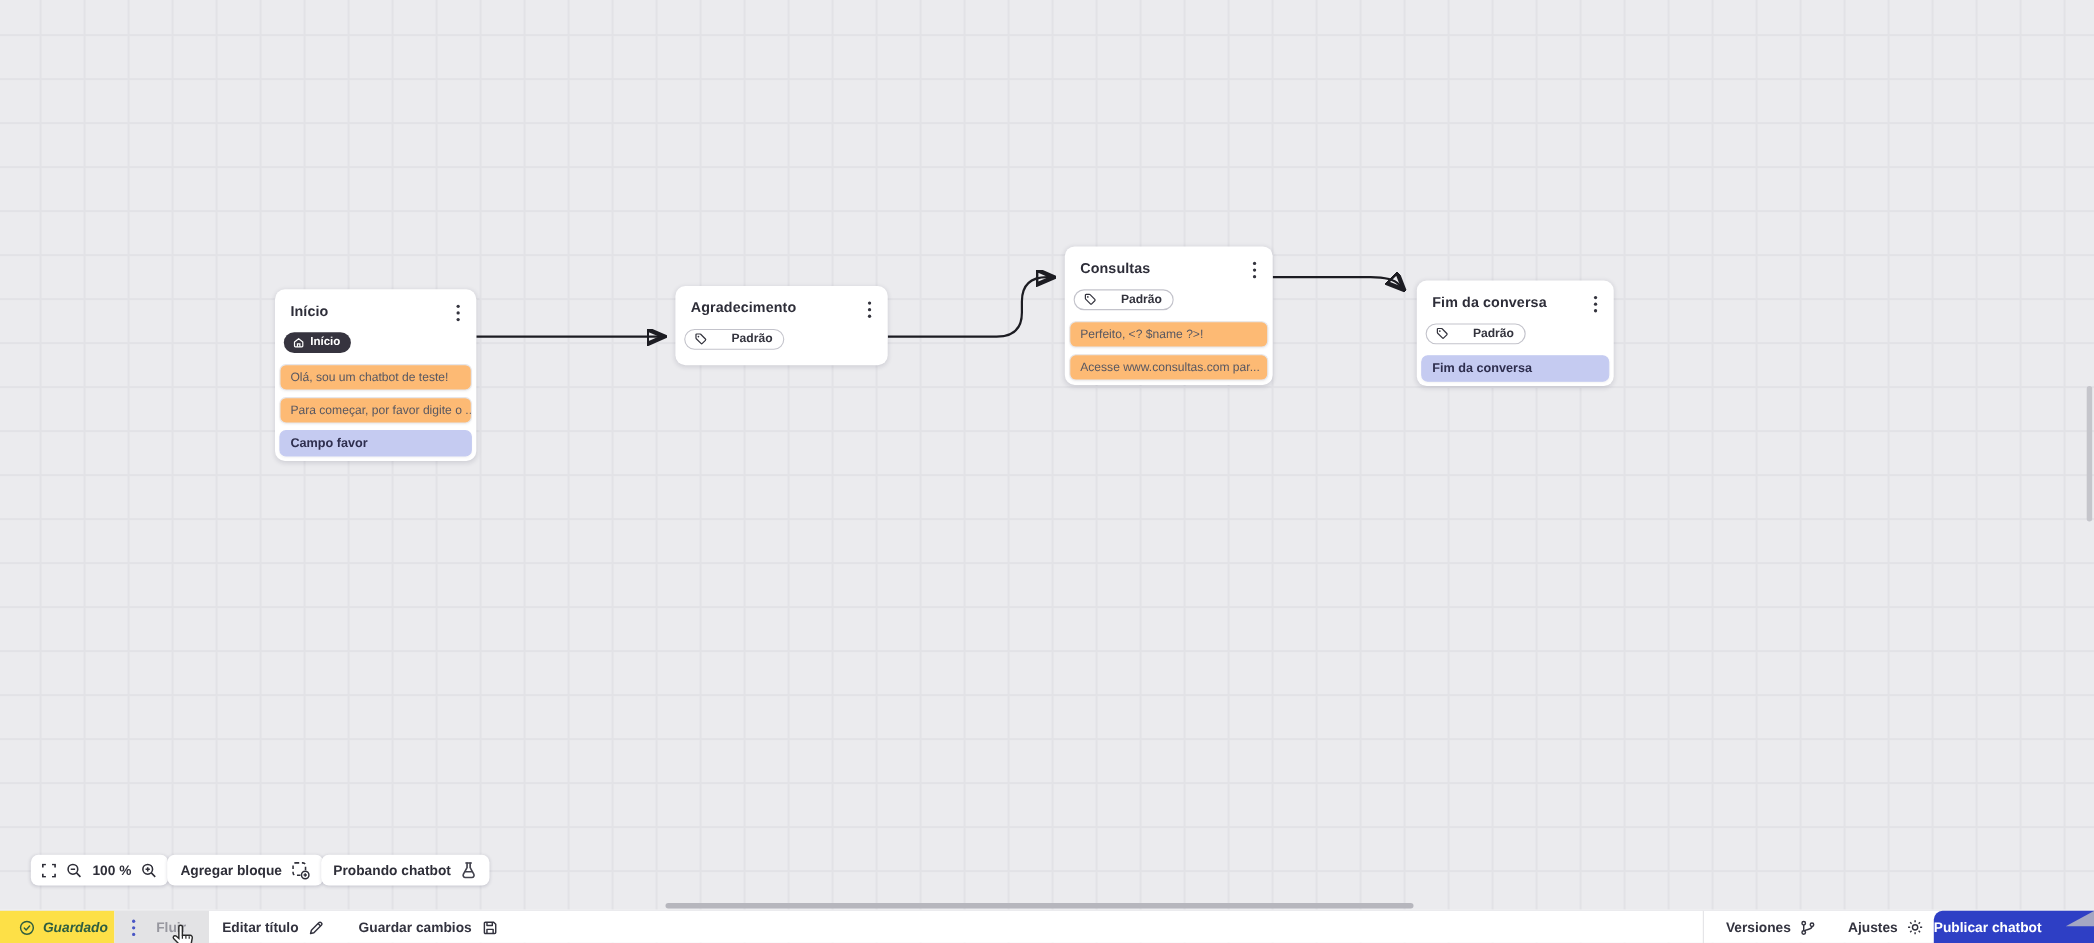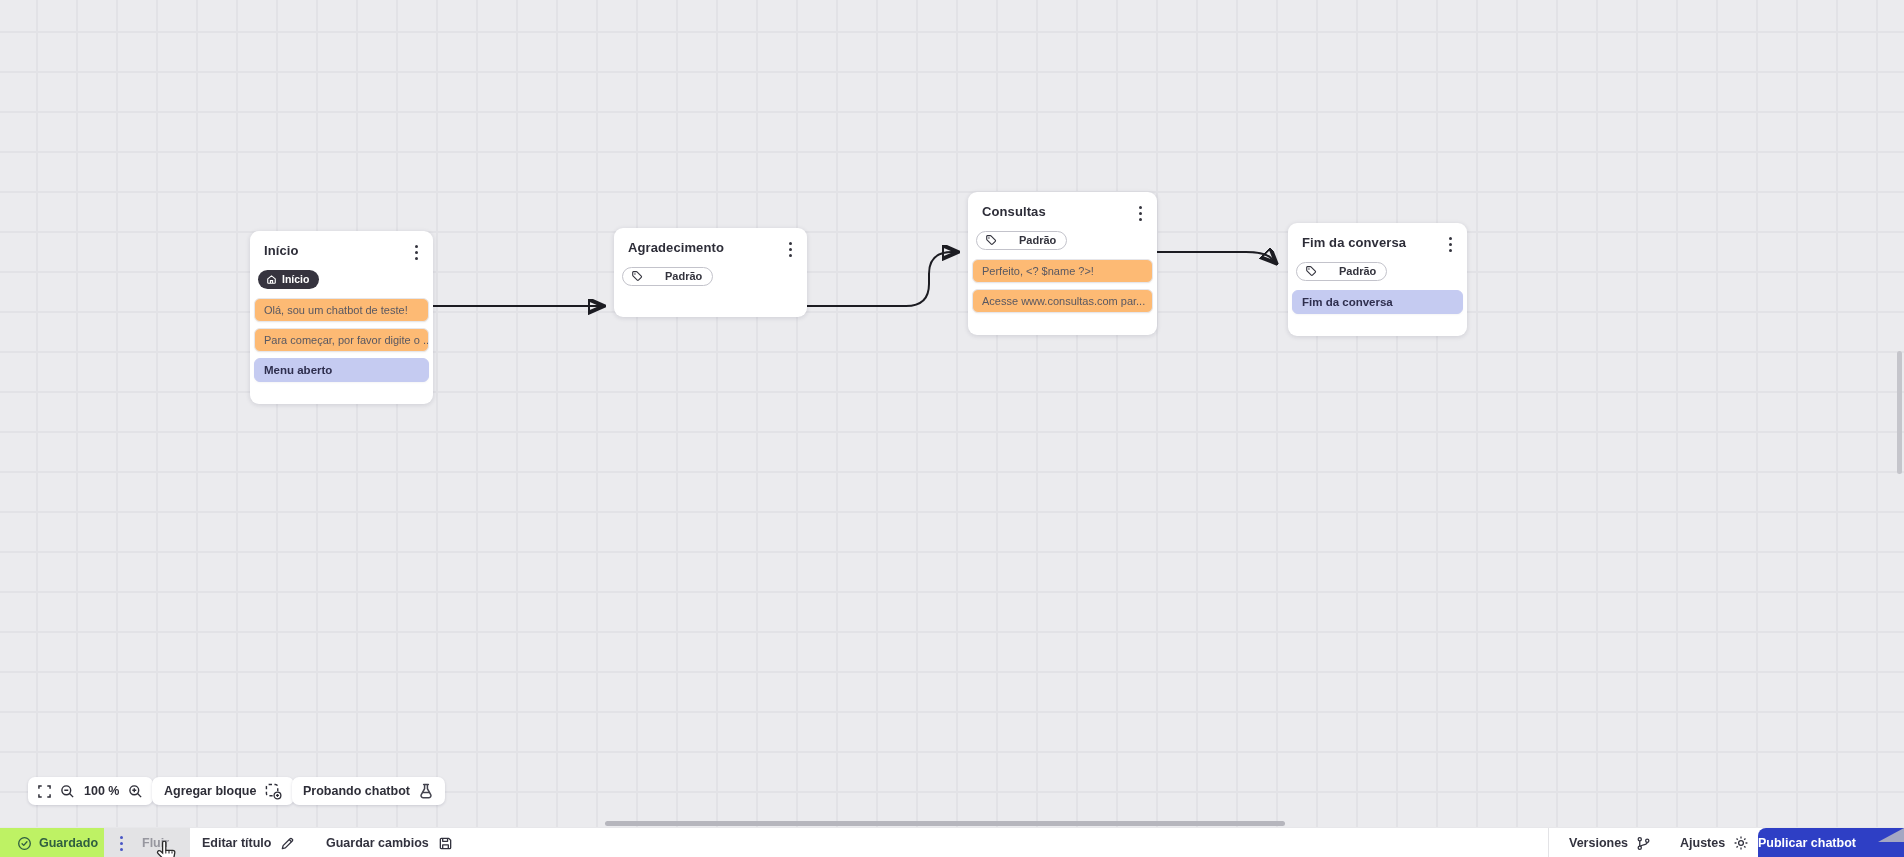--- a/index.html
+++ b/index.html
@@ -18,21 +18,22 @@
   }
 
   
   .wires { position:absolute; inset:0; pointer-events:none; }
   .wires path { fill:none; stroke:#1c1c22; stroke-width:2; }
 
   
   .node {
     position:absolute; background:#fff; border-radius:9px;
     box-shadow:0 1px 5px rgba(30,30,60,.14);
-    padding:12px 0 22px;
+    padding:12px 0 4px;
+    margin-top:32px;
   }
   .node-header { display:flex; justify-content:space-between; align-items:flex-start; padding:0 12px 0 14px; }
   .node-title { font-size:13px; font-weight:700; color:#2d2d38; letter-spacing:.1px; }
   .kebab { display:flex; flex-direction:column; gap:3px; padding:2px 3px; cursor:pointer; }
   .kebab i { width:3px; height:3px; border-radius:50%; background:#34343e; }
   .node-tags { padding:8px 8px 9px 8px; }
   .badge {
     display:inline-flex; align-items:center; gap:5px;
     background:#36343f; color:#fff; border-radius:12px;
     font-size:10.5px; font-weight:600; padding:3px 10px 4px 8px;
@@ -78,22 +79,22 @@
   .vscroll-thumb { position:absolute; left:1897px; top:351px; width:5px; height:123px;
     border-radius:3px; background:#c5c5cb; cursor:pointer; }
 
   
   .footer {
     position:absolute; left:0; bottom:0; width:1904px; height:30px;
     background:#fff; border-top:1px solid #e7e7ea;
     font-size:12.5px; font-weight:700; color:#32323e;
   }
   .footer > * { position:absolute; top:0; height:30px; display:flex; align-items:center; }
-  .chip-saved { left:0; width:104px; background:#bef264; color:#2f5e40;
-    gap:7px; padding-left:17px; }
+  .chip-saved { left:0; width:104px; background:#fde047; color:#2f5e40;
+    gap:7px; padding-left:17px;font-style:italic; }
   .tab-flow { left:104px; width:86px; background:#e3e3e5; gap:16px; padding-left:13px;
     color:#97979f; cursor:pointer; }
   .tab-flow .kebab i { background:#4956c5; width:3px; height:3px; }
   .btn-edit-title { left:196px; gap:9px; padding:0 6px; cursor:pointer; }
   .btn-save-changes { left:320px; gap:9px; padding:0 6px; cursor:pointer; }
   .footer-divider { left:1548px; width:1px; background:#e3e3e6; }
   .btn-versions { left:1563px; gap:8px; padding:0 6px; cursor:pointer; }
   .btn-settings { left:1674px; gap:8px; padding:0 6px; cursor:pointer; }
   .btn-publish {
     left:1758px; width:166px; background:#2e3fc5; color:#fff;
@@ -140,21 +141,21 @@
               <path d="M2.2 6.2 7 2.4l4.8 3.8v4.6a1 1 0 0 1-1 1H3.2a1 1 0 0 1-1-1z" fill="none" stroke="#fff" stroke-width="1.4" stroke-linejoin="round"></path>
               <path d="M5.6 11.6V8.4h2.8v3.2" fill="none" stroke="#fff" stroke-width="1.4"></path>
             </svg>
         </span>
         <span>Início</span>
       </span>
     </div>
     <div class="items">
       <div class="item">Olá, sou um chatbot de teste!</div>
       <div class="item">Para começar, por favor digite o ...</div>
-      <div class="item action">Menu aberto</div>
+      <div class="item action">Campo favor</div>
     </div>
   </div>
 
   <div class="node" id="node-agradecimento">
     <div class="node-header">
       <span class="node-title">Agradecimento</span>
       <span class="kebab">
           <i></i>
           <i></i>
           <i></i>

